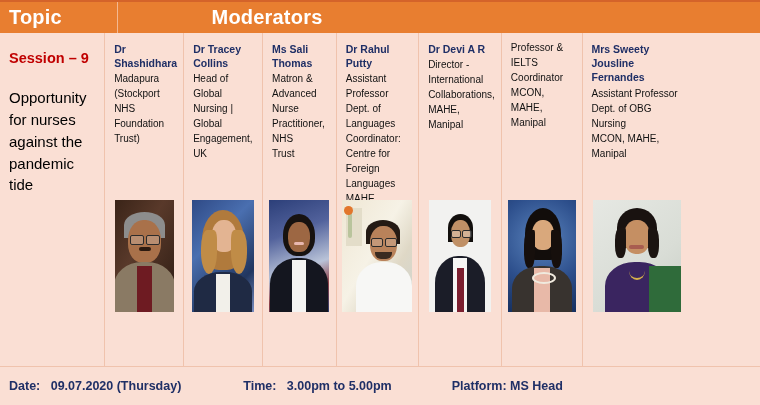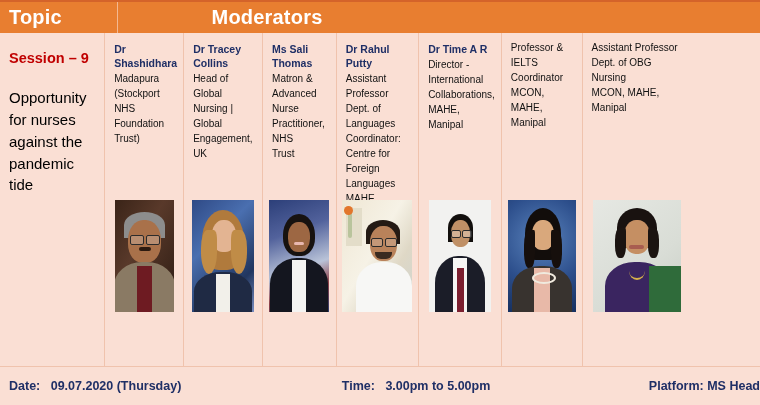--- a/index.html
+++ b/index.html
@@ -141,21 +141,20 @@
     left: 0;
     top: 366px;
     width: 760px;
     height: 39px;
     background: #fadfd4;
     border-top: 1px solid #f0c3ad;
     box-sizing: border-box;
     display: flex;
     align-items: center;
     padding-left: 9px;
-    justify-content: space-between;
   }
   .footer-item {
     color: #1f2f66;
     font-weight: bold;
     font-size: 12.5px;
     white-space: pre;
   }
   .footer-gap-1 { width: 62px; }
   .footer-gap-2 { width: 60px; }
 
@@ -265,21 +264,21 @@
           <div class="face" style="left:28px;top:26px;width:27px;height:35px;background:#b9825a;"></div>
           <div class="glasses" style="left:29px;top:38px;width:10px;height:7px;background:rgba(240,240,240,.2);"></div>
           <div class="glasses" style="left:43px;top:38px;width:10px;height:7px;background:rgba(240,240,240,.2);"></div>
           <div style="position:absolute;left:33px;top:52px;width:17px;height:7px;background:#3a2a20;border-radius:0 0 6px 6px;"></div>
           <div class="body-sh" style="left:14px;top:62px;width:56px;height:52px;background:#f7f7f5;"></div>
         </div>
       </div>
     </div>
 
     <div class="col col-m1">
-      <div class="person-name">Dr  Time A R</div>
+      <div class="person-name">Dr  Devi A R</div>
       <div class="person-role">Director -
 International
 Collaborations,
 MAHE, Manipal</div>
       <div class="photo-wrap">
         <div class="photo" style="width:62px;height:112px;">
           <div class="bg" style="background:#f2f2f0;"></div>
           <div class="hair" style="left:19px;top:14px;width:25px;height:28px;background:#120f0d;border-radius:50% 50% 0 0;"></div>
           <div class="face" style="left:22px;top:20px;width:19px;height:27px;background:#c09066;"></div>
           <div class="glasses" style="left:22px;top:30px;width:8px;height:6px;background:rgba(255,255,255,.3);"></div>
@@ -304,20 +303,22 @@
           <div class="hair" style="left:16px;top:30px;width:11px;height:38px;background:#160f0c;border-radius:40% 10% 40% 40%;"></div>
           <div class="hair" style="left:43px;top:30px;width:11px;height:38px;background:#160f0c;border-radius:10% 40% 40% 40%;"></div>
           <div class="body-sh" style="left:4px;top:66px;width:60px;height:48px;background:#38332f;"></div>
           <div class="shirt" style="left:26px;top:68px;width:16px;height:46px;background:#e8b9a8;"></div>
           <div style="position:absolute;left:24px;top:72px;width:20px;height:8px;border:2px solid #f0eade;border-radius:50%;"></div>
         </div>
       </div>
     </div>
 
     <div class="col col-m3">
+      <div class="person-name">Mrs Sweety Jousline
+Fernandes</div>
       <div class="person-role">Assistant Professor
 Dept. of OBG Nursing
 MCON, MAHE, Manipal</div>
       <div class="photo-wrap">
         <div class="photo" style="width:88px;height:112px;">
           <div class="bg" style="background:linear-gradient(140deg,#e6e8e3 0%,#d9ddd6 60%,#c8cec5 100%);"></div>
           <div class="hair" style="left:24px;top:8px;width:40px;height:40px;background:#191210;border-radius:50% 50% 20% 20%;"></div>
           <div class="face" style="left:31px;top:20px;width:26px;height:34px;background:#c5norm;"></div>
           <div class="face" style="left:31px;top:20px;width:26px;height:34px;background:#c58f63;"></div>
           <div class="hair" style="left:22px;top:28px;width:11px;height:30px;background:#1b1411;border-radius:40% 10% 40% 40%;"></div>

